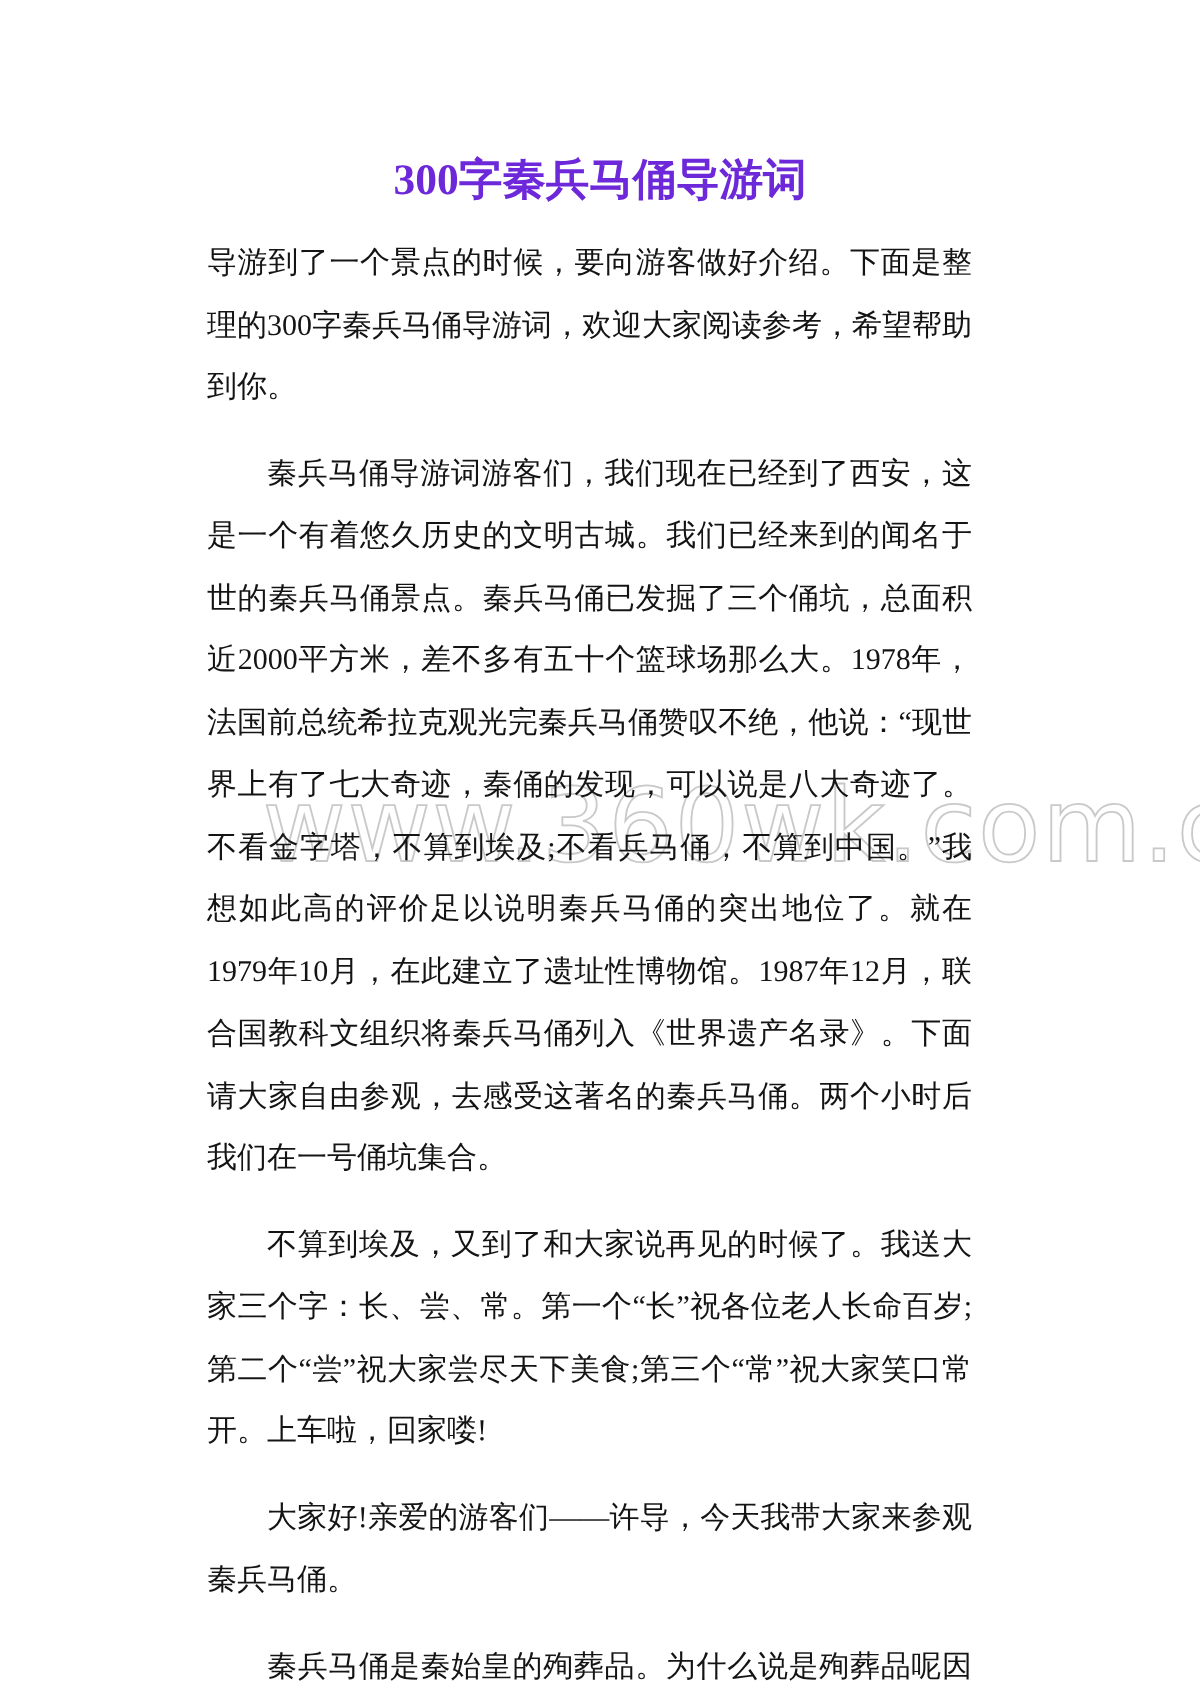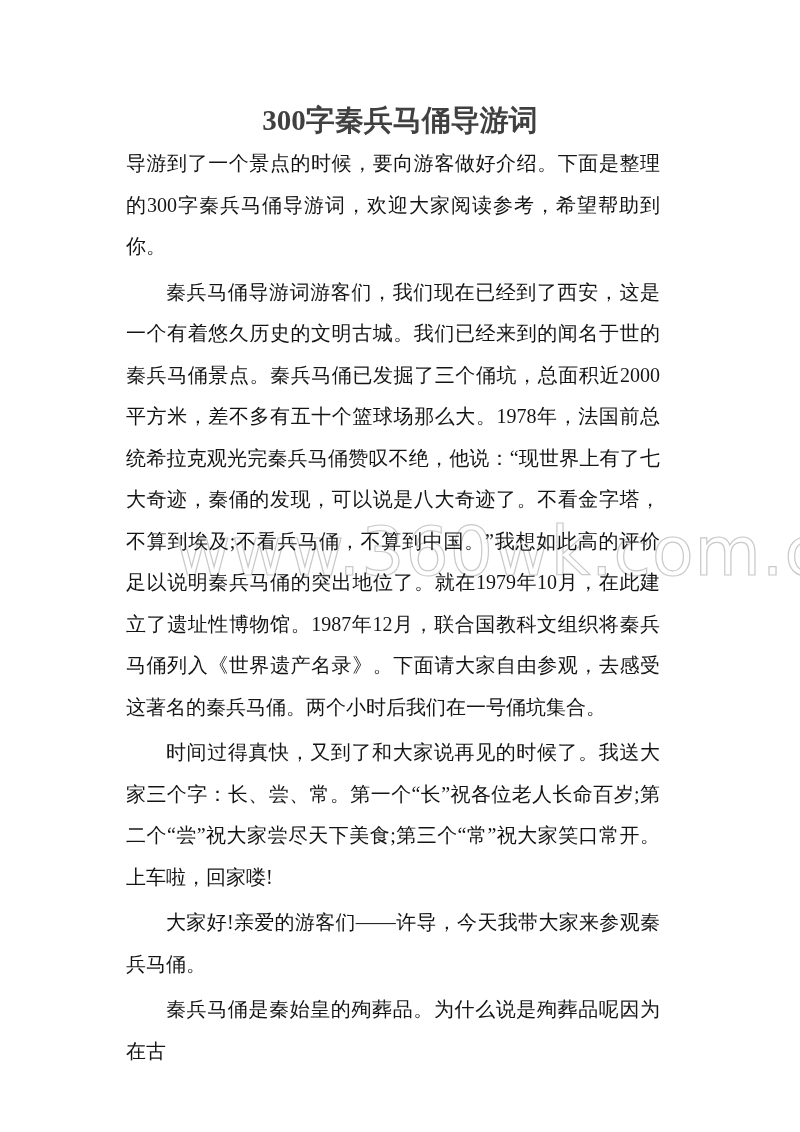--- a/index.html
+++ b/index.html
@@ -26,35 +26,35 @@
     .title {
       position: absolute;
       top: 101px;
       left: 0;
       width: 800px;
       text-align: center;
       font-size: 29px;
       line-height: 38px;
       font-weight: bold;
       letter-spacing: 0px;
-      color: #404040;
+      color: #6d28d9;
       margin: 0;
     }
     .body {
       position: absolute;
       top: 139px;
       left: 122px;
       width: 542px;
       font-size: 20px;
       line-height: 41.5px;
       text-align: justify;
       color: #141414;
     }
     .body p {
-      margin: 4px;
+      margin: 16px;
       padding: 0;
     }
     .body p.indent {
       text-indent: 40px;
     }
     .watermark {
       position: absolute;
       left: 175px;
       top: 522px;
       width: 470px;
@@ -74,17 +74,17 @@
 <body>
 
 <div class="page">
   <div class="watermark">www.360wk.com.cn</div>
 
   <h1 class="title">300字秦兵马俑导游词</h1>
 
   <div class="body">
     <p>导游到了一个景点的时候，要向游客做好介绍。下面是整理的300字秦兵马俑导游词，欢迎大家阅读参考，希望帮助到你。</p>
     <p class="indent">秦兵马俑导游词游客们，我们现在已经到了西安，这是一个有着悠久历史的文明古城。我们已经来到的闻名于世的秦兵马俑景点。秦兵马俑已发掘了三个俑坑，总面积近2000平方米，差不多有五十个篮球场那么大。1978年，法国前总统希拉克观光完秦兵马俑赞叹不绝，他说：“现世界上有了七大奇迹，秦俑的发现，可以说是八大奇迹了。不看金字塔，不算到埃及;不看兵马俑，不算到中国。”我想如此高的评价足以说明秦兵马俑的突出地位了。就在1979年10月，在此建立了遗址性博物馆。1987年12月，联合国教科文组织将秦兵马俑列入《世界遗产名录》。下面请大家自由参观，去感受这著名的秦兵马俑。两个小时后我们在一号俑坑集合。</p>
-    <p class="indent">时间过得真快，又到了和大家说再见的时候了。我送大家三个字：长、尝、常。第一个“长”祝各位老人长命百岁;第二个“尝”祝大家尝尽天下美食;第三个“常”祝大家笑口常开。上车啦，回家喽!</p>
+    <p class="indent">不算到埃及，又到了和大家说再见的时候了。我送大家三个字：长、尝、常。第一个“长”祝各位老人长命百岁;第二个“尝”祝大家尝尽天下美食;第三个“常”祝大家笑口常开。上车啦，回家喽!</p>
     <p class="indent">大家好!亲爱的游客们——许导，今天我带大家来参观秦兵马俑。</p>
     <p class="indent">秦兵马俑是秦始皇的殉葬品。为什么说是殉葬品呢因为在古</p>
   </div>
 </div>
 
 </body></html>

